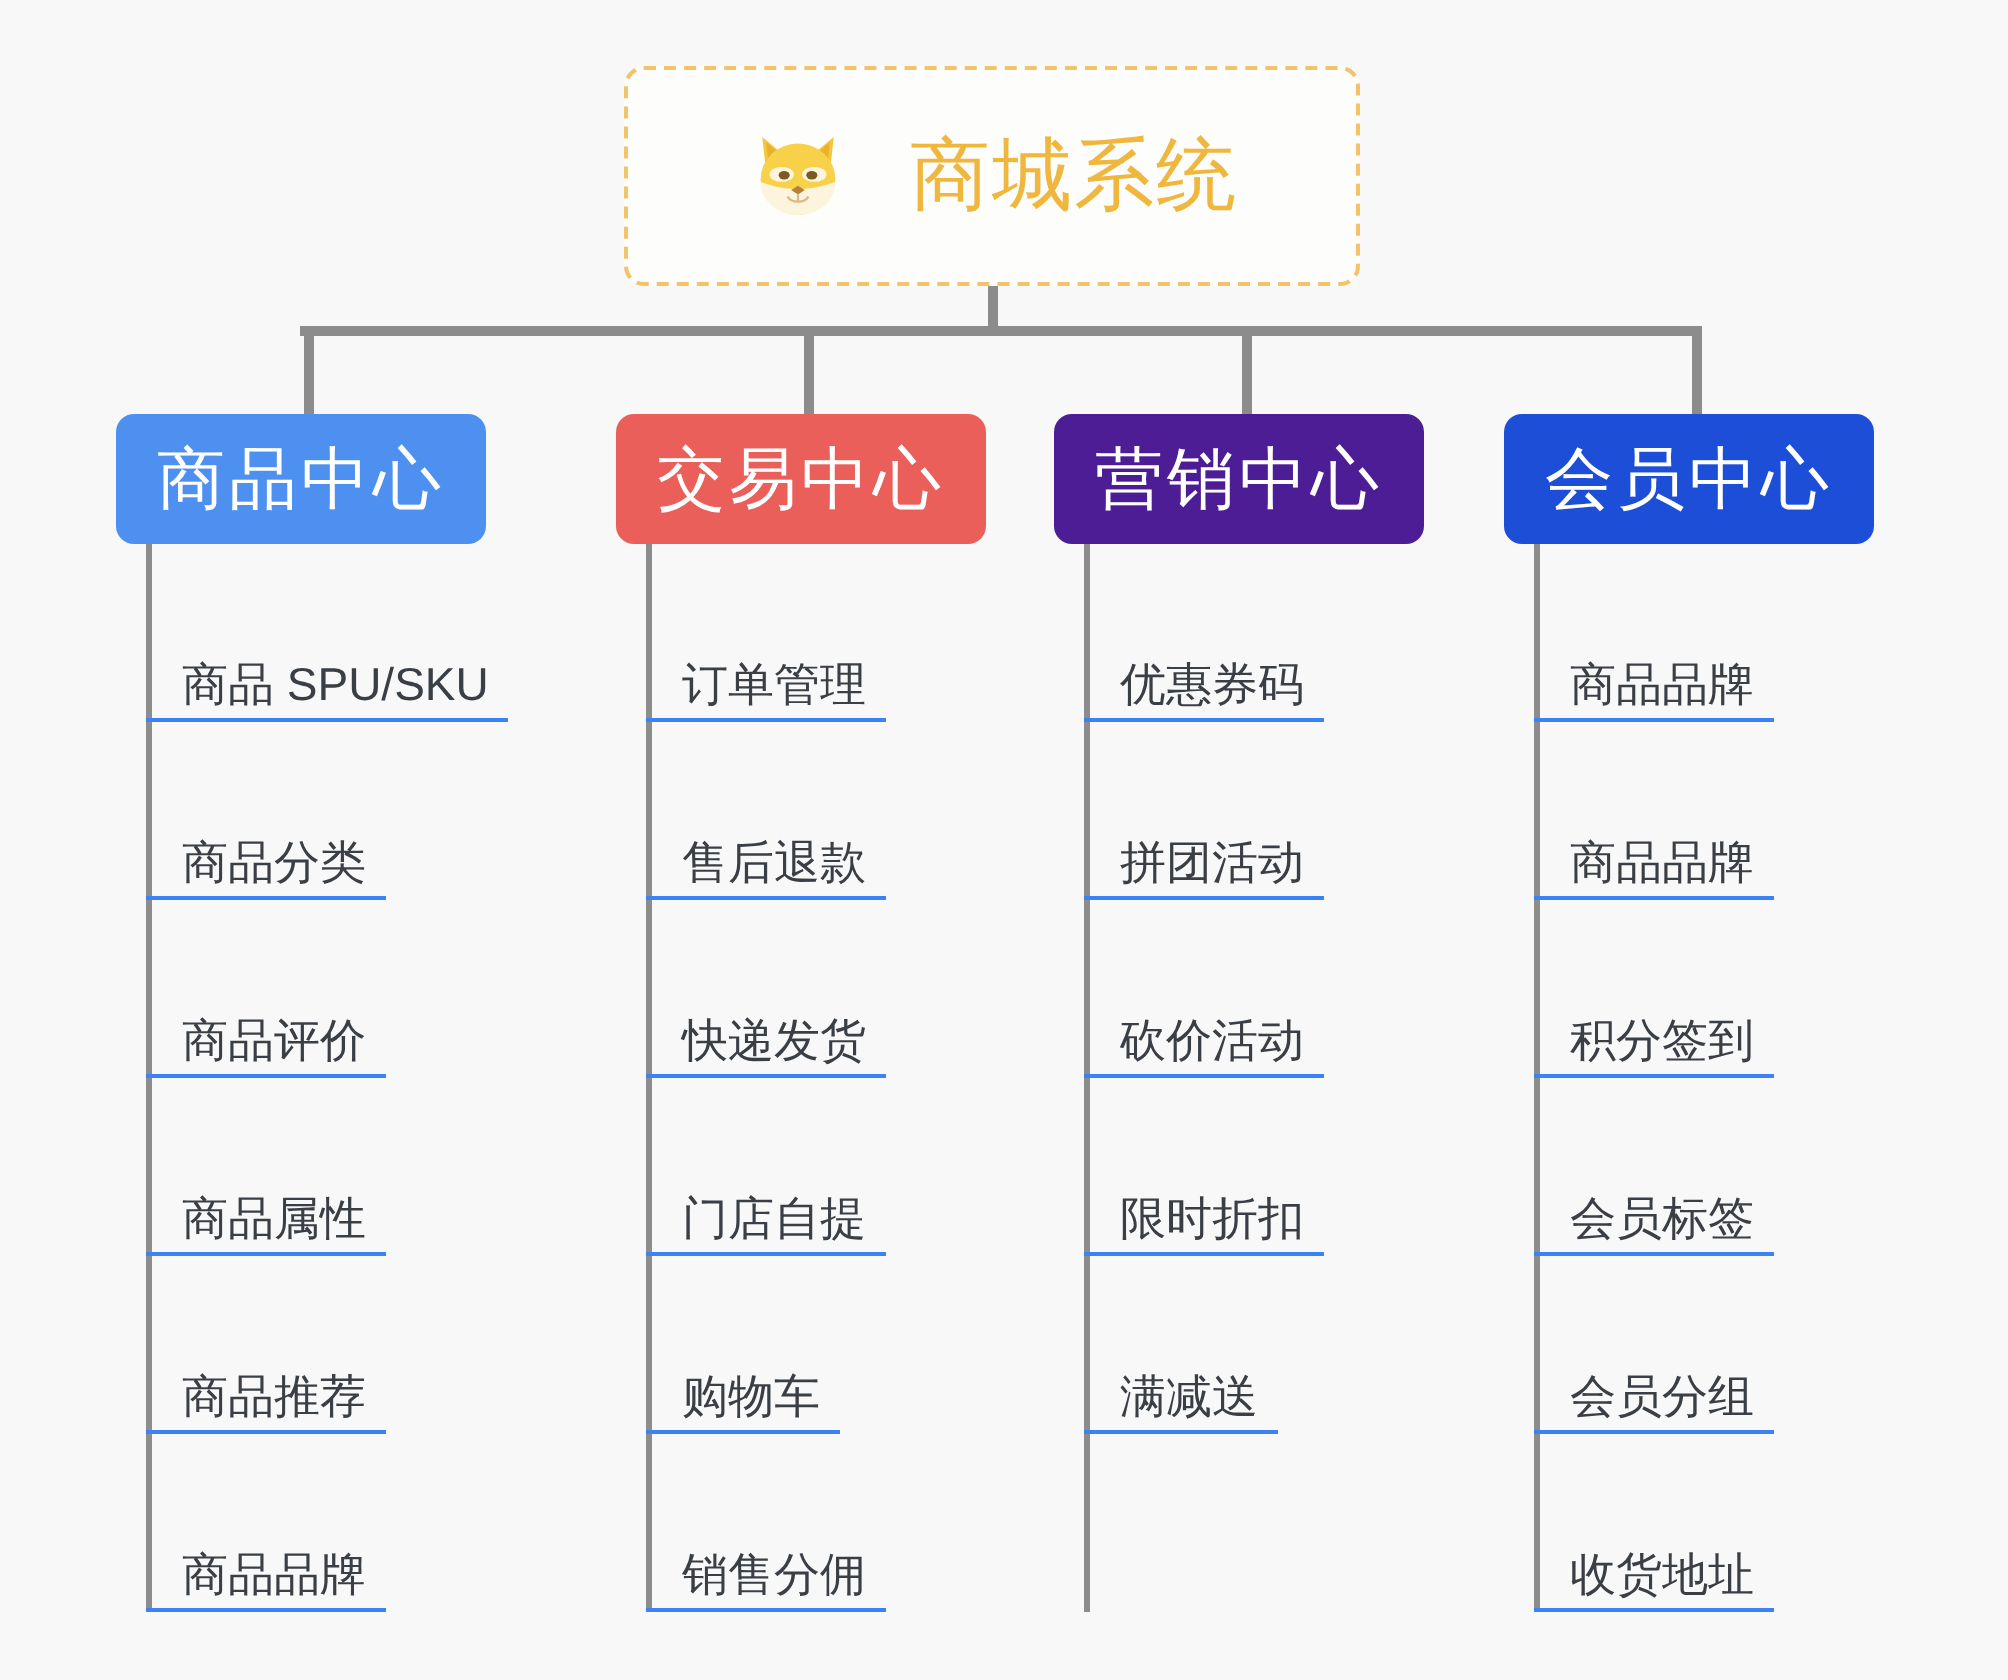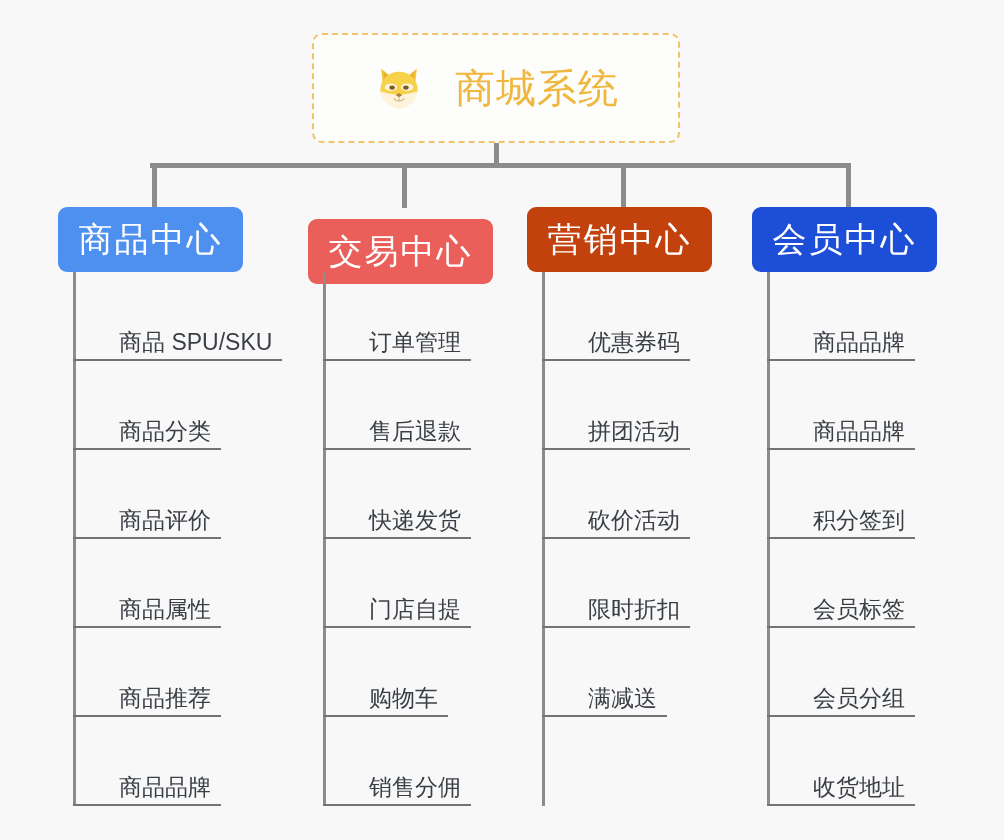--- a/index.html
+++ b/index.html
@@ -117,36 +117,36 @@
     width: 260px;
   }
   .leaf {
     position: relative;
     height: 89px;
     display: flex;
     align-items: flex-end;
   }
   .leaf-label {
     display: inline-block;
-    padding: 0 10px 4px 46px;
+    padding: 0 10px 4px 18px;
     font-size: 23px;
     line-height: 1.15;
     color: #3a3f45;
     white-space: nowrap;
-    border-bottom: 2px solid #737373;
+    border-bottom: 2px solid #3b82f6;
   }
 
   
   #branch-0 { left: 152px; }
   #branch-1 { left: 402px; }
   #branch-2 { left: 621px; }
   #branch-3 { left: 846px; }
 
   #branch-0 .branch-head { background: #4d90f0; }
-  #branch-1 .branch-head { background: #ea5f5a; margin-top: 12px; }
+  #branch-1 .branch-head { background: #ea5f5a; }
   #branch-2 .branch-head { background: #eaa93f; }
   #branch-3 .branch-head { background: #79bf43; }
 
   #branch-0 .branch-trunk,
   #branch-1 .branch-trunk,
   #branch-2 .branch-trunk,
   #branch-3 .branch-trunk { height: 534px; }
 </style>
 </head>
 <body style="background: rgb(248, 248, 248);">
@@ -229,21 +229,21 @@
           <span class="leaf-label">购物车</span>
         </div>
       <div class="leaf">
           <span class="leaf-label">销售分佣</span>
         </div>
     </div>
   </div>
 
   <div class="branch" id="branch-2">
     <div class="branch-drop"></div>
-    <div class="branch-head" style="background: #c2410c;">
+    <div class="branch-head" style="background: #4c1d95;">
       <span>营销中心</span>
     </div>
     <div class="branch-trunk"></div>
     <div class="leaves">
       <div class="leaf">
           <span class="leaf-label">优惠券码</span>
         </div>
       <div class="leaf">
           <span class="leaf-label">拼团活动</span>
         </div>

